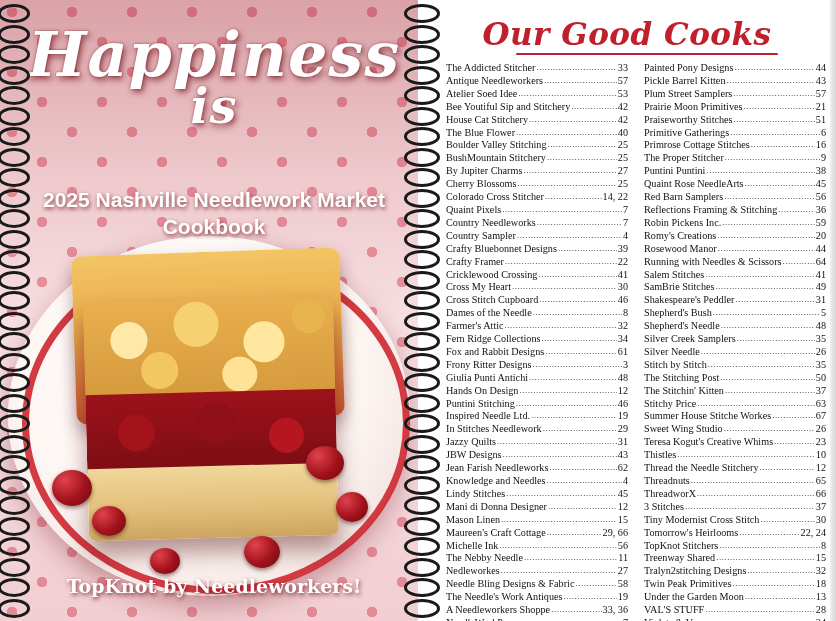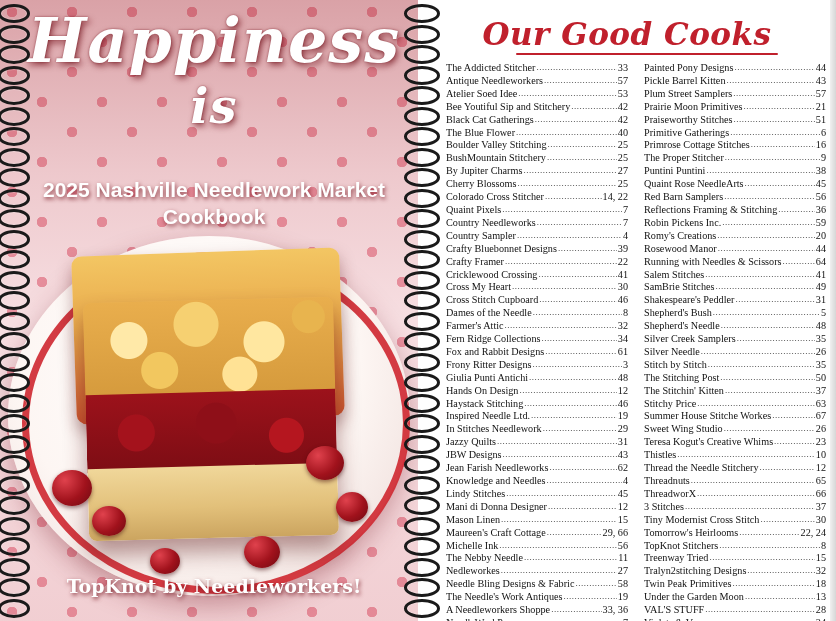--- a/index.html
+++ b/index.html
@@ -132,21 +132,21 @@
     font-family: "DejaVu Serif", serif;
     font-style: italic;
     font-weight: bold;
     color: #ffffff;
     text-shadow: 2px 3px 6px rgba(110,10,20,.7), 0 0 2px rgba(110,10,20,.6);
     letter-spacing: 1px;
   }
   .title-happiness {
     position: absolute;
     left: 24px;
-    top: 10px;
+    top: 24px;
     width: 380px;
     text-align: center;
     font-size: 62px;
     line-height: 62px;
   }
   .title-is {
     position: absolute;
     left: 24px;
     top: 86px;
     width: 380px;
@@ -159,21 +159,21 @@
     left: 24px;
     top: 118px;
     width: 380px;
     text-align: center;
     font-size: 58px;
     line-height: 62px;
   }
   .subtitle {
     position: absolute;
     left: 28px;
-    top: 176px;
+    top: 186px;
     width: 372px;
     text-align: center;
     font-family: "Liberation Sans", sans-serif;
     font-weight: bold;
     font-size: 21px;
     line-height: 27px;
     color: #ffffff;
     text-shadow: 1px 2px 4px rgba(110,10,20,.75);
   }
   .footer-line {
@@ -369,21 +369,21 @@
             <span class="name">Atelier Soed Idee</span>
             <span class="dots">............................................................</span>
             <span class="pg">53</span>
           </div>
           <div class="entry">
             <span class="name">Bee Youtiful Sip and Stitchery</span>
             <span class="dots">............................................................</span>
             <span class="pg">42</span>
           </div>
           <div class="entry">
-            <span class="name">Black Cat Gatherings</span>
+            <span class="name">House Cat Stitchery</span>
             <span class="dots">............................................................</span>
             <span class="pg">42</span>
           </div>
           <div class="entry">
             <span class="name">The Blue Flower</span>
             <span class="dots">............................................................</span>
             <span class="pg">40</span>
           </div>
           <div class="entry">
             <span class="name">Boulder Valley Stitching</span>
@@ -479,21 +479,21 @@
             <span class="name">Giulia Punti Antichi</span>
             <span class="dots">............................................................</span>
             <span class="pg">48</span>
           </div>
           <div class="entry">
             <span class="name">Hands On Design</span>
             <span class="dots">............................................................</span>
             <span class="pg">12</span>
           </div>
           <div class="entry">
-            <span class="name">Haystack Stitching</span>
+            <span class="name">Puntini Stitching</span>
             <span class="dots">............................................................</span>
             <span class="pg">46</span>
           </div>
           <div class="entry">
             <span class="name">Inspired Needle Ltd.</span>
             <span class="dots">............................................................</span>
             <span class="pg">19</span>
           </div>
           <div class="entry">
             <span class="name">In Stitches Needlework</span>
@@ -761,21 +761,21 @@
             <span class="name">Tomorrow's Heirlooms</span>
             <span class="dots">............................................................</span>
             <span class="pg">22, 24</span>
           </div>
           <div class="entry">
             <span class="name">TopKnot Stitchers</span>
             <span class="dots">............................................................</span>
             <span class="pg">8</span>
           </div>
           <div class="entry">
-            <span class="name">Treenway Tried</span>
+            <span class="name">Treenway Shared</span>
             <span class="dots">............................................................</span>
             <span class="pg">15</span>
           </div>
           <div class="entry">
             <span class="name">Tralyn2stitching Designs</span>
             <span class="dots">............................................................</span>
             <span class="pg">32</span>
           </div>
           <div class="entry">
             <span class="name">Twin Peak Primitives</span>

